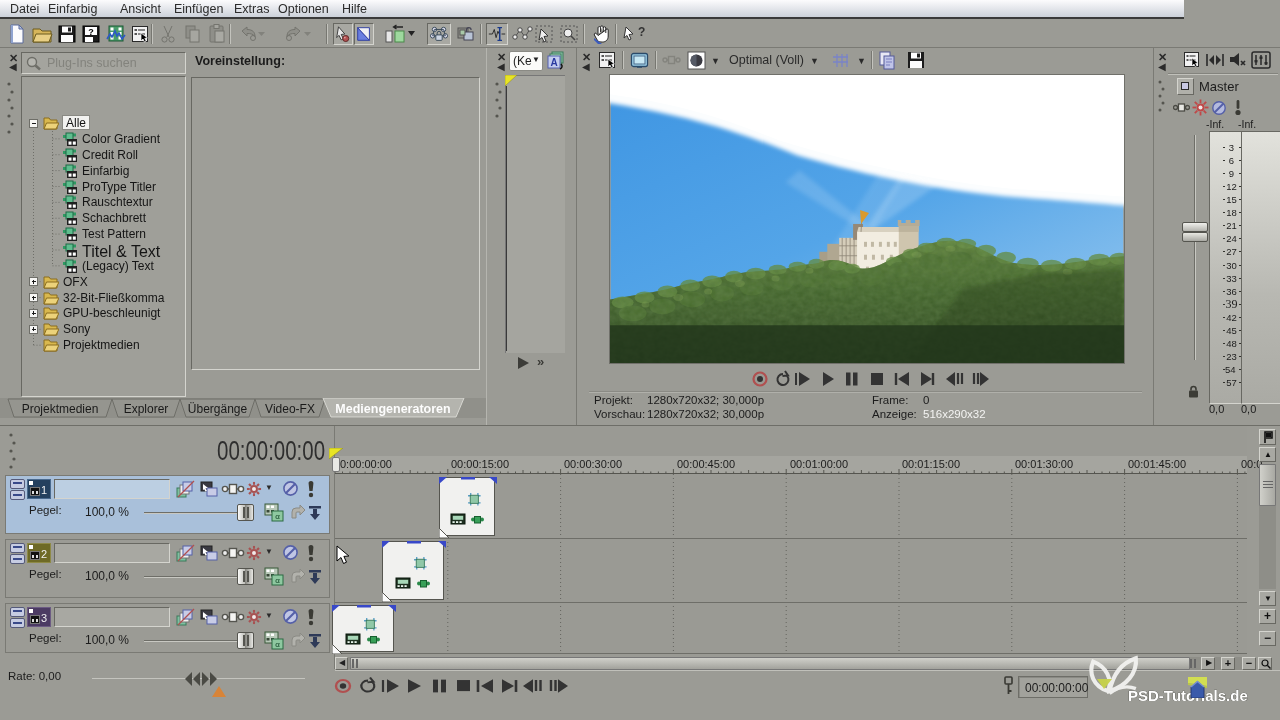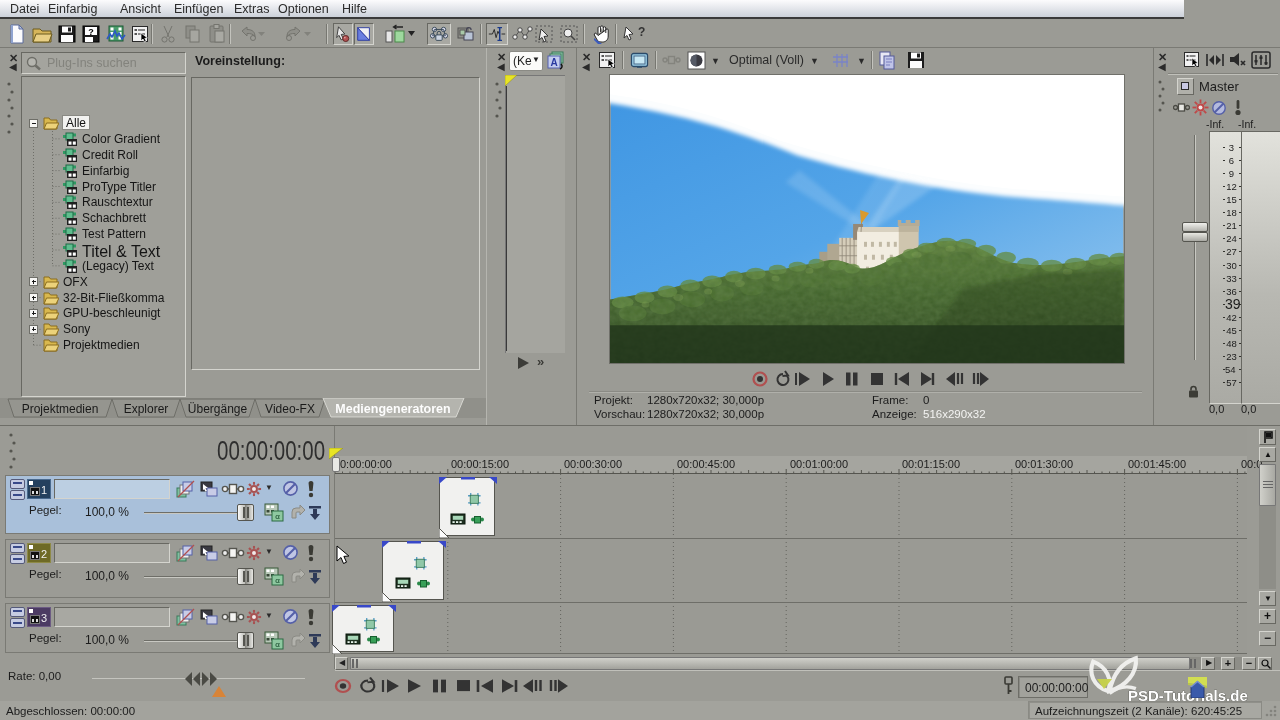--- a/index.html
+++ b/index.html
@@ -746,21 +746,21 @@
       <div class="abs" style="left:84.5px;top:216.5px;width:2.5px;height:1px;background:#33332e;"></div>
       <div class="abs" style="left:71px;top:211.5px;width:13px;height:11px;font-size:9.5px;color:#1c1c1c;text-align:center;line-height:11px;">30</div>
       <div class="abs" style="left:68.5px;top:229.6px;width:2.5px;height:1px;background:#33332e;"></div>
       <div class="abs" style="left:84.5px;top:229.6px;width:2.5px;height:1px;background:#33332e;"></div>
       <div class="abs" style="left:71px;top:224.6px;width:13px;height:11px;font-size:9.5px;color:#1c1c1c;text-align:center;line-height:11px;">33</div>
       <div class="abs" style="left:68.5px;top:242.6px;width:2.5px;height:1px;background:#33332e;"></div>
       <div class="abs" style="left:84.5px;top:242.6px;width:2.5px;height:1px;background:#33332e;"></div>
       <div class="abs" style="left:71px;top:237.6px;width:13px;height:11px;font-size:9.5px;color:#1c1c1c;text-align:center;line-height:11px;">36</div>
       <div class="abs" style="left:68.5px;top:255.7px;width:2.5px;height:1px;background:#33332e;"></div>
       <div class="abs" style="left:84.5px;top:255.7px;width:2.5px;height:1px;background:#33332e;"></div>
-      <div class="abs" style="left:71px;top:250.7px;width:13px;height:11px;font-size:14px;color:#1c1c1c;text-align:center;line-height:11px;">39</div>
+      <div class="abs" style="left:71px;top:250.7px;width:13px;height:11px;font-size:12px;color:#1c1c1c;text-align:center;line-height:11px;font-family:Liberation Serif, serif;">39</div>
       <div class="abs" style="left:68.5px;top:268.7px;width:2.5px;height:1px;background:#33332e;"></div>
       <div class="abs" style="left:84.5px;top:268.7px;width:2.5px;height:1px;background:#33332e;"></div>
       <div class="abs" style="left:71px;top:263.7px;width:13px;height:11px;font-size:9.5px;color:#1c1c1c;text-align:center;line-height:11px;">42</div>
       <div class="abs" style="left:68.5px;top:281.8px;width:2.5px;height:1px;background:#33332e;"></div>
       <div class="abs" style="left:84.5px;top:281.8px;width:2.5px;height:1px;background:#33332e;"></div>
       <div class="abs" style="left:71px;top:276.8px;width:13px;height:11px;font-size:9.5px;color:#1c1c1c;text-align:center;line-height:11px;">45</div>
       <div class="abs" style="left:68.5px;top:294.8px;width:2.5px;height:1px;background:#33332e;"></div>
       <div class="abs" style="left:84.5px;top:294.8px;width:2.5px;height:1px;background:#33332e;"></div>
       <div class="abs" style="left:71px;top:289.8px;width:13px;height:11px;font-size:9.5px;color:#1c1c1c;text-align:center;line-height:11px;">48</div>
       <div class="abs" style="left:68.5px;top:307.9px;width:2.5px;height:1px;background:#33332e;"></div>
@@ -1347,30 +1347,14 @@
 <text x="43" y="47" font-size="15" font-weight="bold" fill="#ffffff" stroke="#55554f" stroke-width="0.7" paint-order="stroke" font-family="Liberation Sans, sans-serif">PSD-Tutorials.de</text>
 </svg>
       <div class="abs" style="left:1188px;top:251px;width:19px;height:21px;"><svg width="19" height="21" viewBox="0 0 19 21">
           <polygon points="0,0 19,0 19,9 0,6" fill="#d2de52"></polygon>
           <polygon points="0,6 19,9 19,11 0,8" fill="#bcc846"></polygon>
           <path d="M3 21 V10 L9.5 4.5 L16 10 V21 Z" fill="#3a5aaa" stroke="#1e3068" stroke-width="0.8"></path>
           <path d="M3 10 L9.5 4.5 L16 10" fill="none" stroke="#7a92d0" stroke-width="1.4"></path>
         </svg></div>
     </div>
 
-<div id="statusbar" class="abs" style="left:0;top:701px;width:1280px;height:19px;background:#a3a39d;">
-      <span class="abs" style="left:6px;top:4px;font-size:11.5px;color:#1c1c1c;">Abgeschlossen: 00:00:00</span>
-      <div class="abs" style="left:1028px;top:0px;width:234px;height:18px;background:#a8a8a2;border:1px solid #8a8a84;box-shadow:inset 1px 1px 0 #90908a;">
-        <span style="position:absolute;left:6px;top:3px;font-size:11.5px;color:#1c1c1c;white-space:nowrap;">Aufzeichnungszeit (2 Kanäle): 620:45:25</span>
-      </div>
-      <svg class="abs" style="left:1264px;top:3px" width="14" height="14" viewBox="0 0 14 14">
-        <g fill="#83837d">
-          <circle cx="11" cy="3" r="1.3"></circle>
-          <circle cx="7" cy="7" r="1.3"></circle>
-          <circle cx="11" cy="7" r="1.3"></circle>
-          <circle cx="3" cy="11" r="1.3"></circle>
-          <circle cx="7" cy="11" r="1.3"></circle>
-          <circle cx="11" cy="11" r="1.3"></circle>
-        </g>
-      </svg>
-    </div>
 
 </div>
 
 </body></html>

